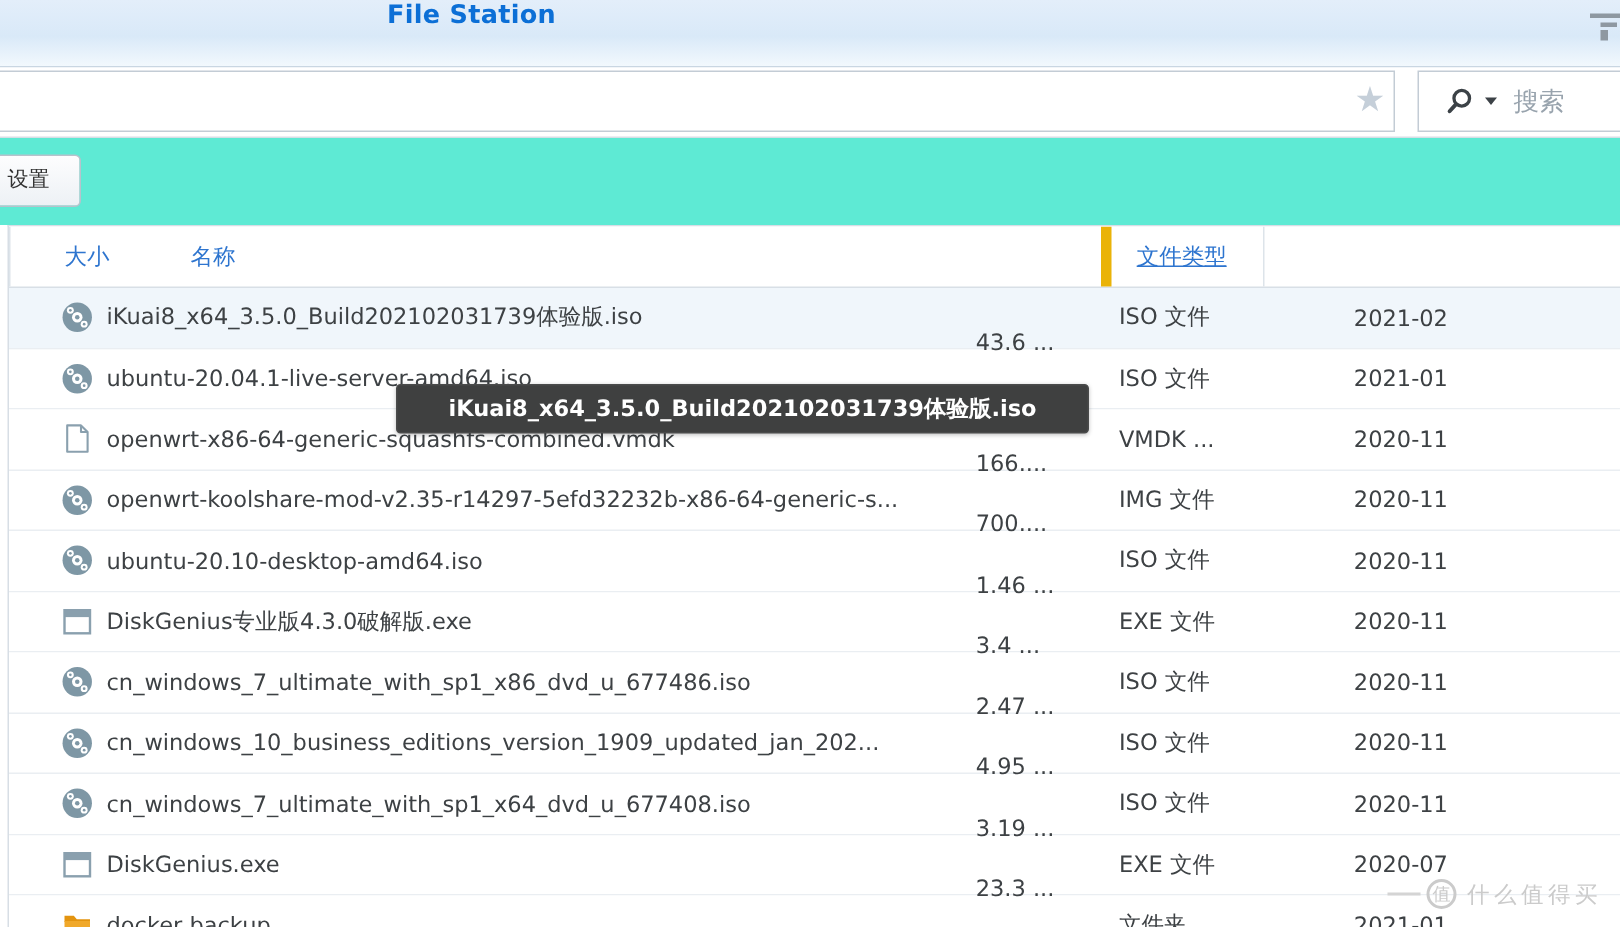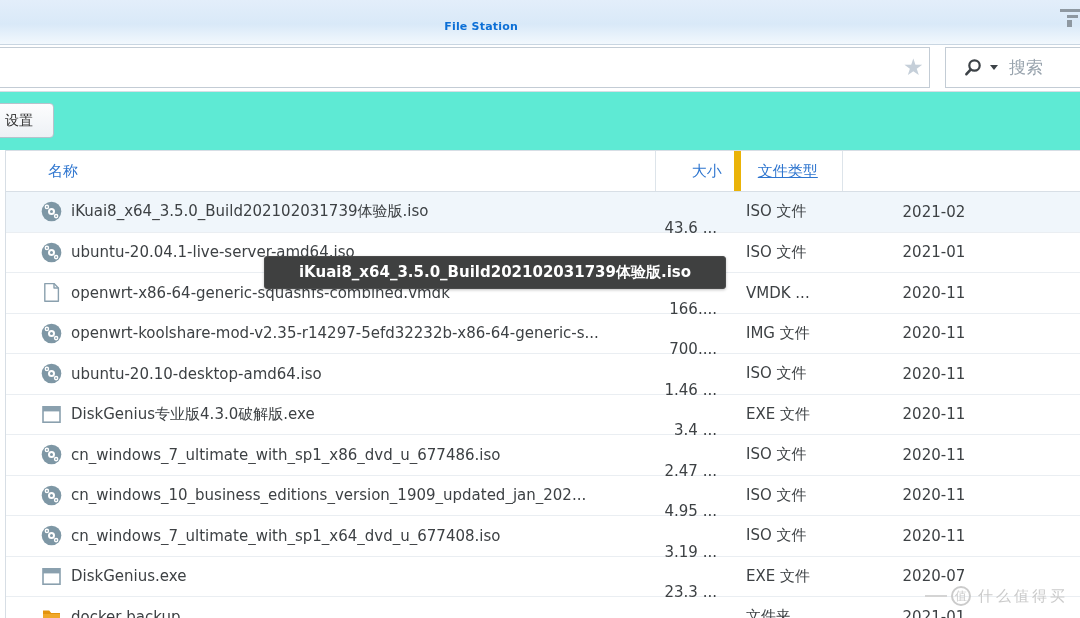--- a/index.html
+++ b/index.html
@@ -4,22 +4,22 @@
 <style>
   * { margin:0; padding:0; box-sizing:border-box; }
   html,body { width:1080px; height:618px; overflow:hidden; background:#fff;
     font-family:"DejaVu Sans","Liberation Sans",sans-serif; }
   .stage { position:relative; width:1080px; height:618px; overflow:hidden; background:#fff; }
 
   
   .topbar { position:absolute; left:0; top:0; width:1080px; height:45px;
     background:linear-gradient(#e3eefa,#d9e9f8 55%,#f2f8fd);
     border-bottom:1px solid #c9d6e2; }
-  .app-title { position:absolute; left:258px; top:20px; width:260px; text-align:right;
-    font-size:11px; font-weight:bold; color:#0c6fd6; letter-spacing:0.2px; }
+  .app-title { position:absolute; left:258px; top:0; width:260px; text-align:left;
+    font-size:17px; font-weight:bold; color:#0c6fd6; letter-spacing:0.2px; }
   .pin-frag { position:absolute; right:0; top:9px; width:20px; height:22px; }
   .pin-frag i { position:absolute; background:#8e98a1; display:block; }
   .pin-frag .b1 { left:0; top:0; width:20px; height:3px; }
   .pin-frag .b2 { left:7px; top:6px; width:11px; height:3px; }
   .pin-frag .b3 { left:7px; top:11px; width:5px; height:7px; }
 
   
   .pathwrap { position:absolute; left:0; top:45px; width:1080px; height:46px; background:#fff; }
   .path-input { position:absolute; left:-30px; top:2px; width:960px; height:41px;
     background:#fff; border:1px solid #c3ccd5; font-size:14px; color:#333; padding:0 34px 0 12px; outline:none; }
@@ -57,21 +57,21 @@
   .th-type span { text-decoration:underline; }
   .th-date { width:267px; border-left:1px solid #dde4ea; }
 
   .tbody { position:relative; }
   .row { display:flex; height:40.5px; align-items:center; border-bottom:1px solid #eaeef2;
     font-size:15px; color:#3d4144; background:#fff; cursor:pointer; white-space:nowrap; }
   .row.selected { background:#f0f6fb; }
   .cell-name { width:722px; padding-left:35px; display:flex; align-items:center; overflow:hidden; }
   .cell-name .fic { flex:0 0 21px; margin-right:9px; display:flex; }
   .cell-name .fname { overflow:hidden; text-overflow:ellipsis; }
-  .cell-size { width:87px; text-align:right; padding-right:12px;margin-top:32px; }
+  .cell-size { width:87px; text-align:left; padding-right:12px;margin-top:32px; }
   .cell-type { width:118px; padding-left:17px; overflow:hidden; }
   .cell-date { width:267px; padding-left:67px; overflow:hidden; }
 
   
   .tooltip { position:absolute; left:264px; top:256px; width:462px; height:33px;
     background:#3f4040; border:1px solid #4a4b4b; border-radius:3px; z-index:30;
     color:#fff; font-size:15px; font-weight:bold; text-align:center; line-height:31px;
     box-shadow:0 1px 3px rgba(0,0,0,.25); white-space:nowrap; overflow:hidden; }
 
   
@@ -112,25 +112,25 @@
 
   <div class="btnstrip">
     <button class="settings-btn">设置</button>
   </div>
 
   <div class="panel-topline"></div>
   <div class="panel-edge"></div>
 
   <div class="ftable">
     <div class="thead">
+      <div class="th th-size">
+        <span>大小</span>
+      </div>
       <div class="th th-name">
         <span>名称</span>
-      </div>
-      <div class="th th-size">
-        <span>大小</span>
       </div>
       <div class="th th-type">
         <span>文件类型</span>
       </div>
       <div class="th th-date">
         <span></span>
       </div>
     </div>
     <div class="tbody" id="tbody">
         <div class="row selected">

